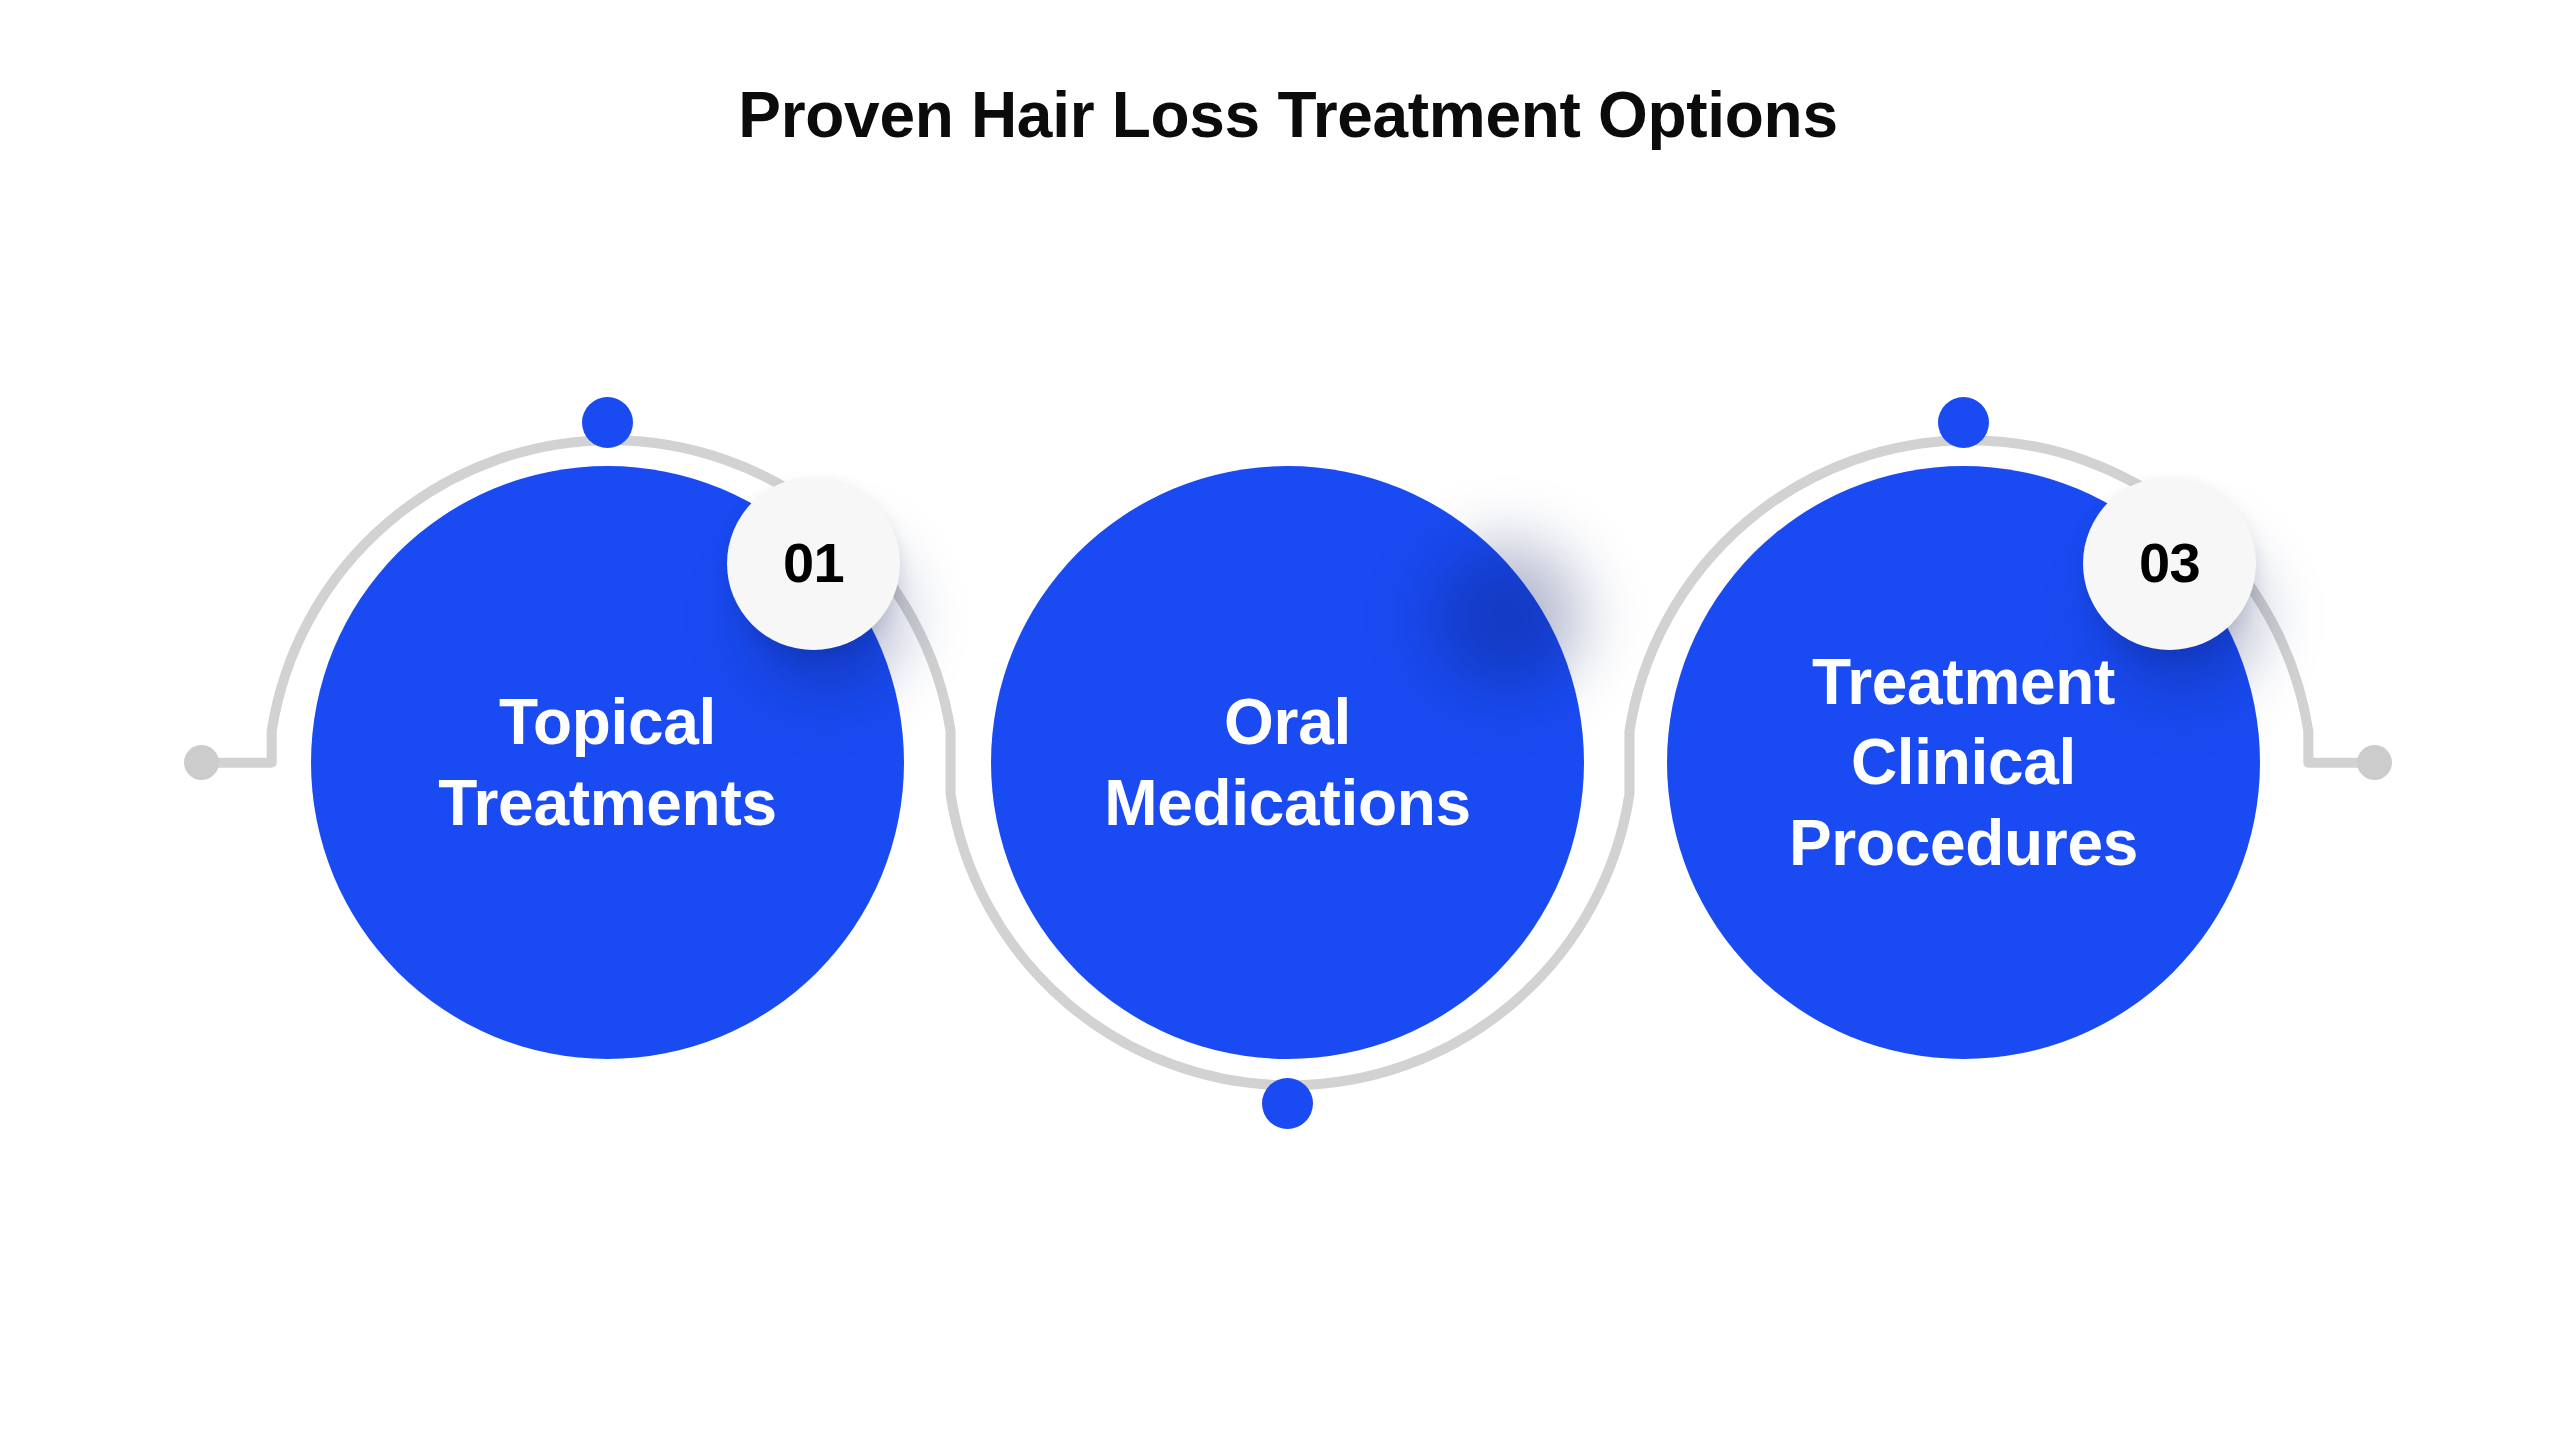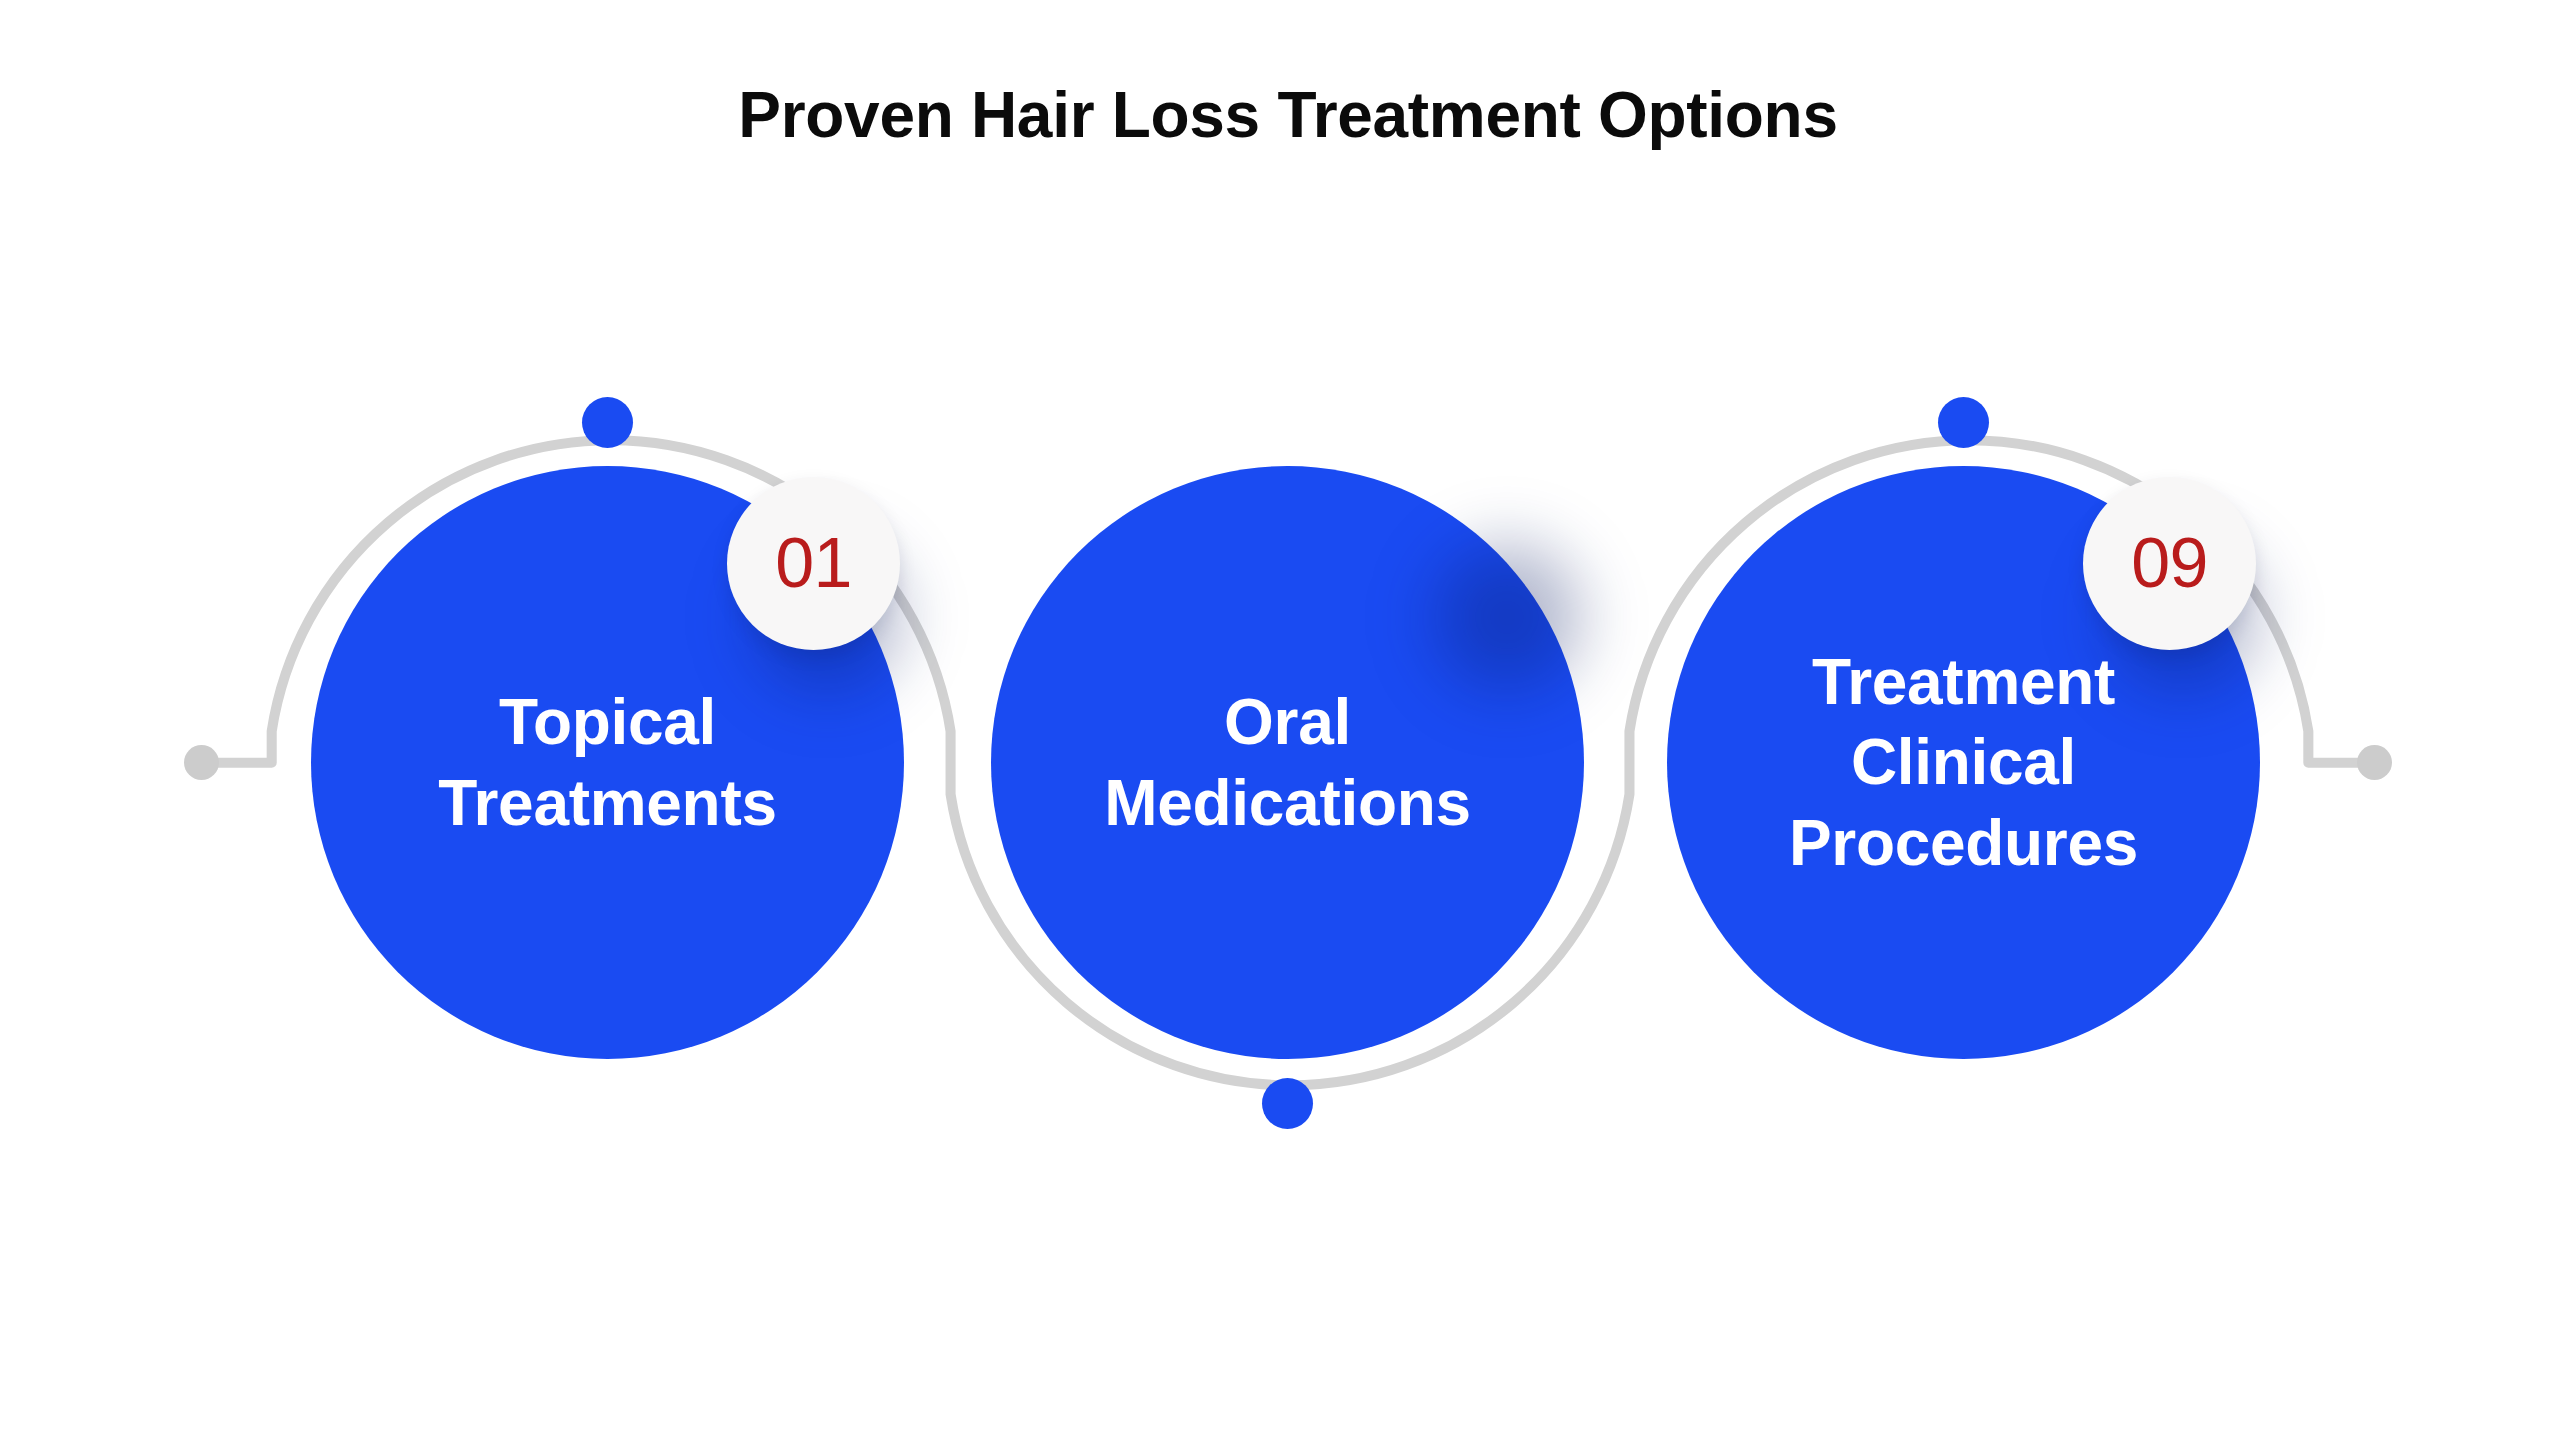--- a/index.html
+++ b/index.html
@@ -118,23 +118,23 @@
     top: 10.7px;
     left: 416px;
     display: flex;
     align-items: center;
     justify-content: center;
     z-index: 3;
     box-shadow: 0 6.7px 17.4px rgba(10,20,60,0.10);
   }
 
   .step-badge-number {
-    font-size: 70px;
-    font-weight: 400;
-    color: #b91c1c;
+    font-size: 56px;
+    font-weight: 700;
+    color: #000000;
     letter-spacing: -0.7px;
     line-height: 1;
   }
 
   
   .node-dot {
     position: absolute;
     border-radius: 50%;
     z-index: 4;
   }
@@ -201,19 +201,19 @@
       </div>
     </div>
 
     <div class="step step-3">
       <div class="step-disc">
         <div class="badge-shadow"></div>
         <div class="step-label">Treatment Clinical
 Procedures</div>
       </div>
       <div class="step-badge">
-        <span class="step-badge-number">09</span>
+        <span class="step-badge-number">03</span>
       </div>
     </div>
 
   </div>
 </div>
 
 
 </body></html>

